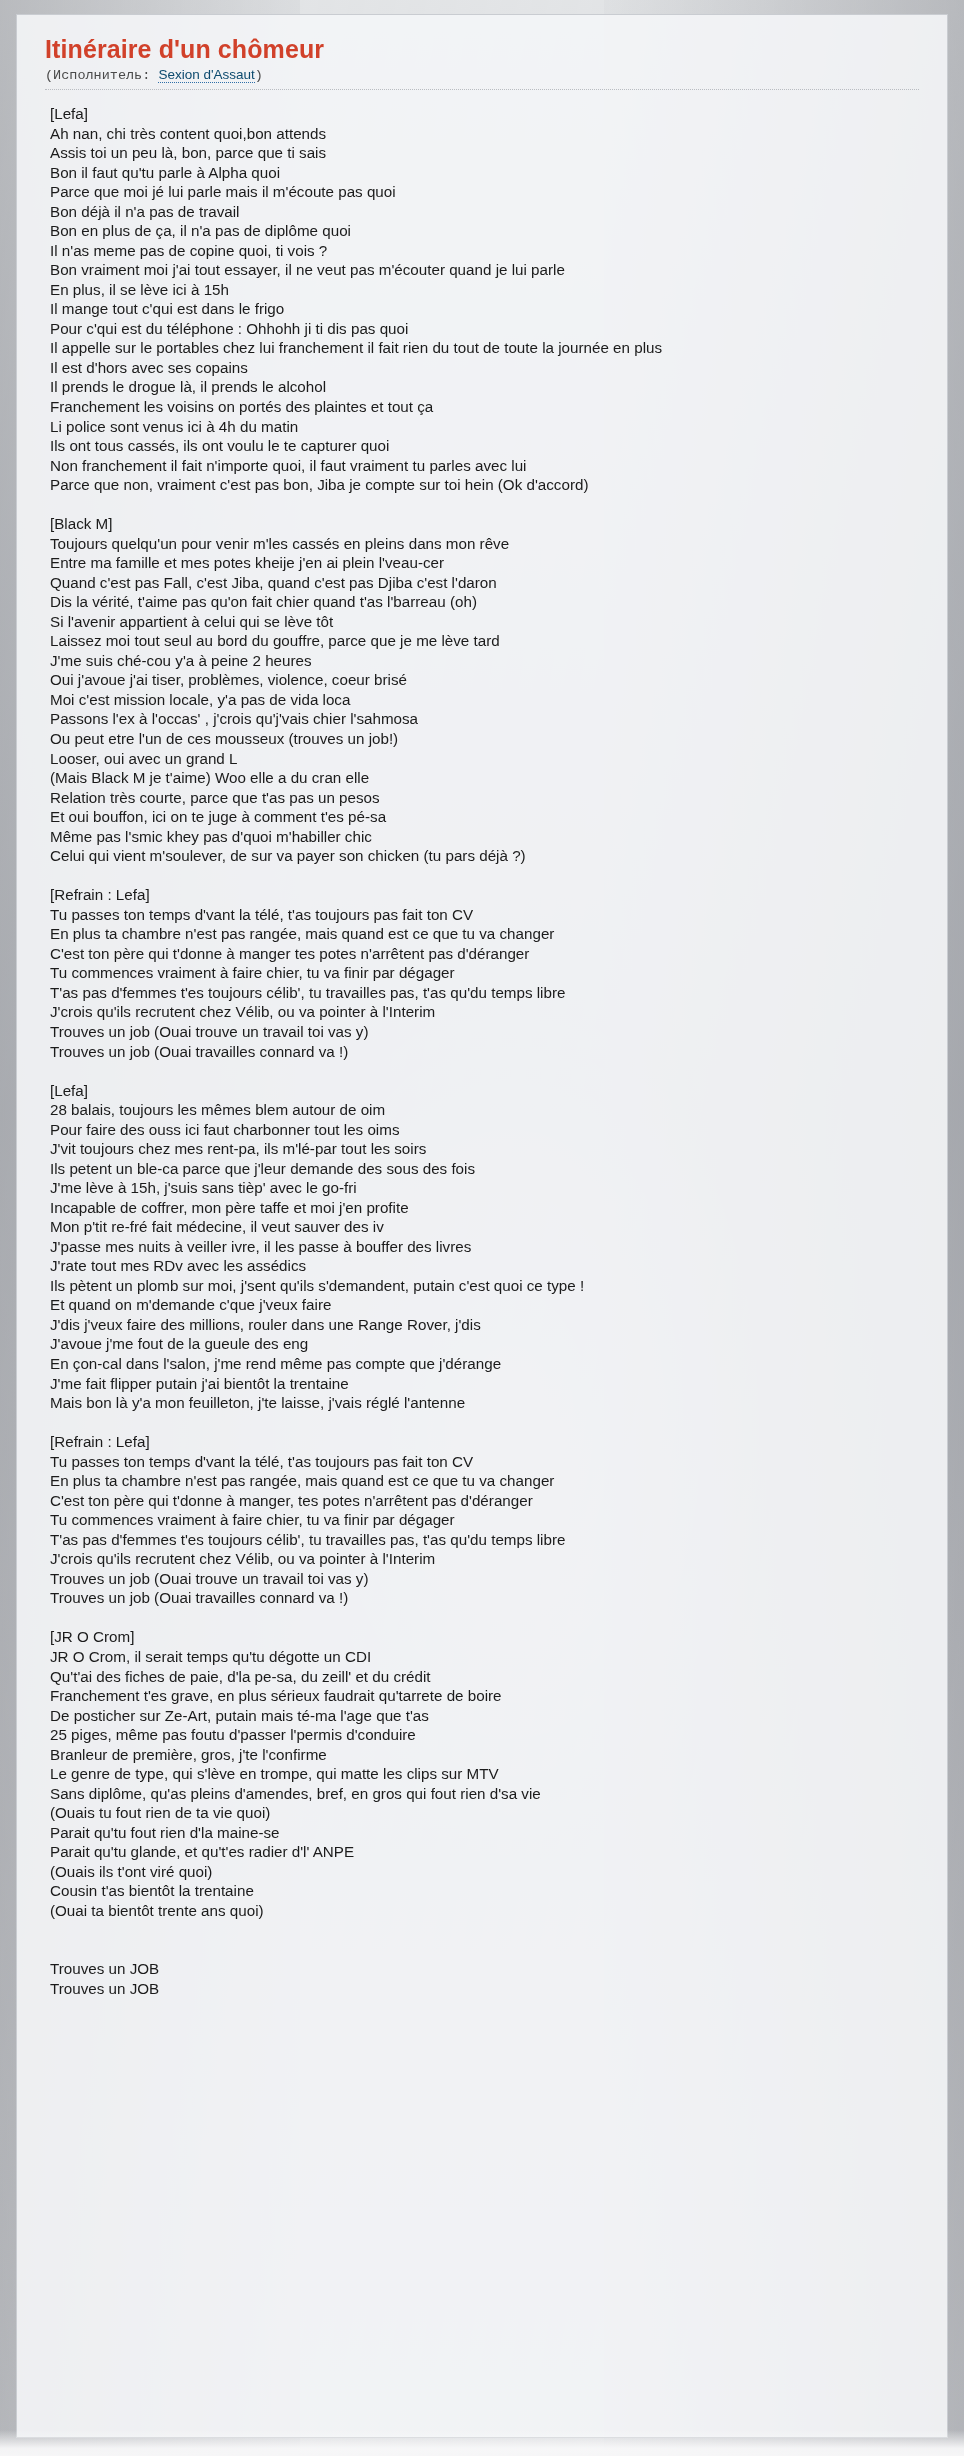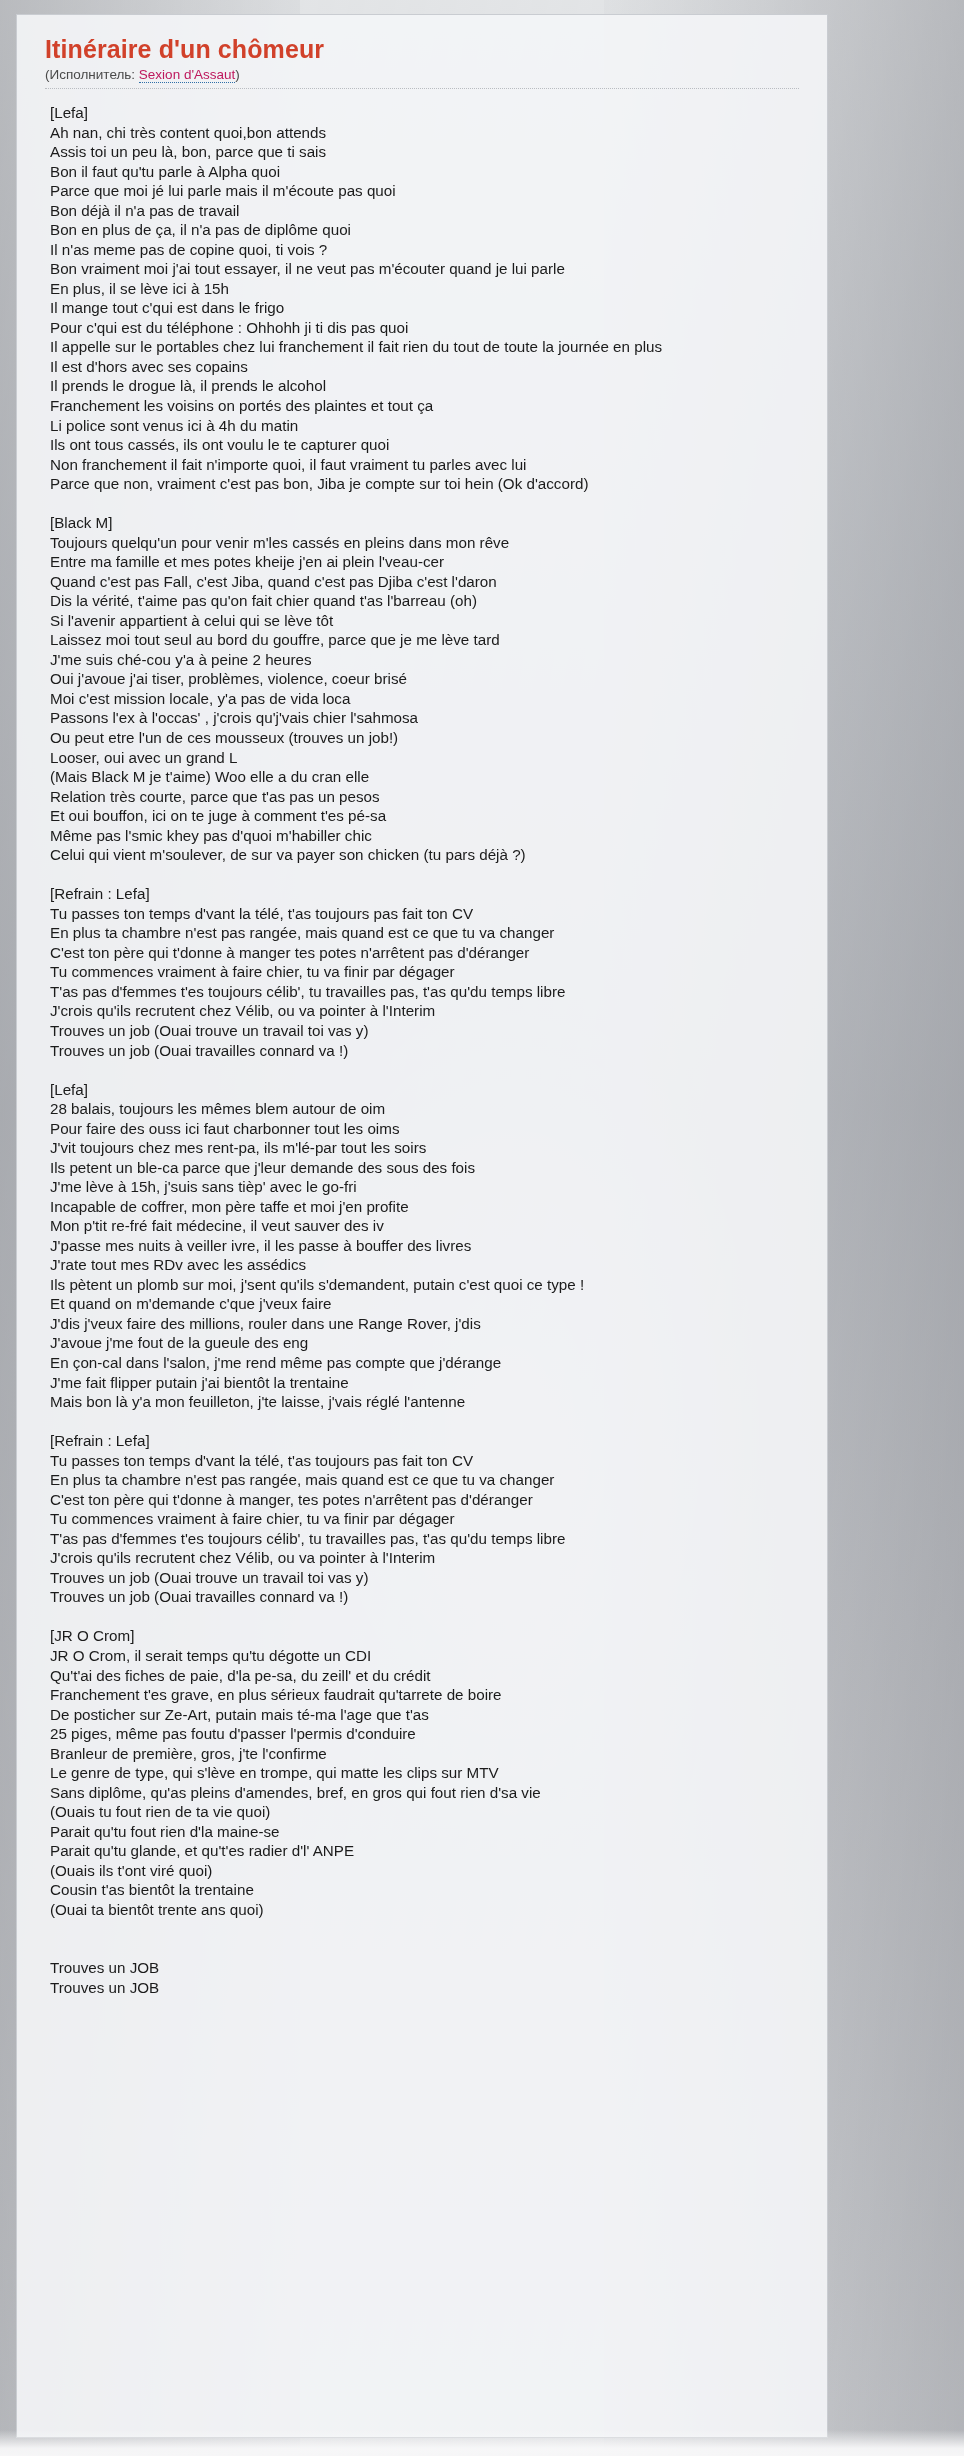--- a/index.html
+++ b/index.html
@@ -44,21 +44,21 @@
     width: 520px; height: 900px;
     background: radial-gradient(ellipse at center, rgba(255,255,255,0.22) 0%, rgba(255,255,255,0) 70%);
     z-index: 0;
   }
 
   
   .lyrics-panel {
     position: absolute;
     left: 16px;
     top: 14px;
-    width: 812px;
+    width: 932px;
     min-height: 2424px;
     background: rgba(244,245,247,0.90);
     border: 1px solid #c9ccd1;
     box-sizing: border-box;
     padding: 18px 22px 28px 22px;
     z-index: 2;
   }
 
   .song-title {
     font-size: 25px;
@@ -67,23 +67,23 @@
     letter-spacing: 0.1px;
     margin: 2px 0 4px 6px;
     line-height: 1.12;
   }
 
   .artist-line {
     font-size: 13.5px;
     color: #4a4a4a;
     margin: 0 0 6px 6px;
   }
-  .artist-label { color: #4a4a4a; }
+  .artist-label { color: #4a4a4a; font-family: Liberation Mono, monospace; }
   .artist-link {
-    color: #be185d;
+    color: #0c4a6e;
     text-decoration: none;
     border-bottom: 1px dotted #2f6fa8;
     cursor: pointer;
   }
 
   .title-rule {
     border: 0;
     border-top: 1px dotted #b9bcc1;
     margin: 6px 6px 14px 6px;
   }

